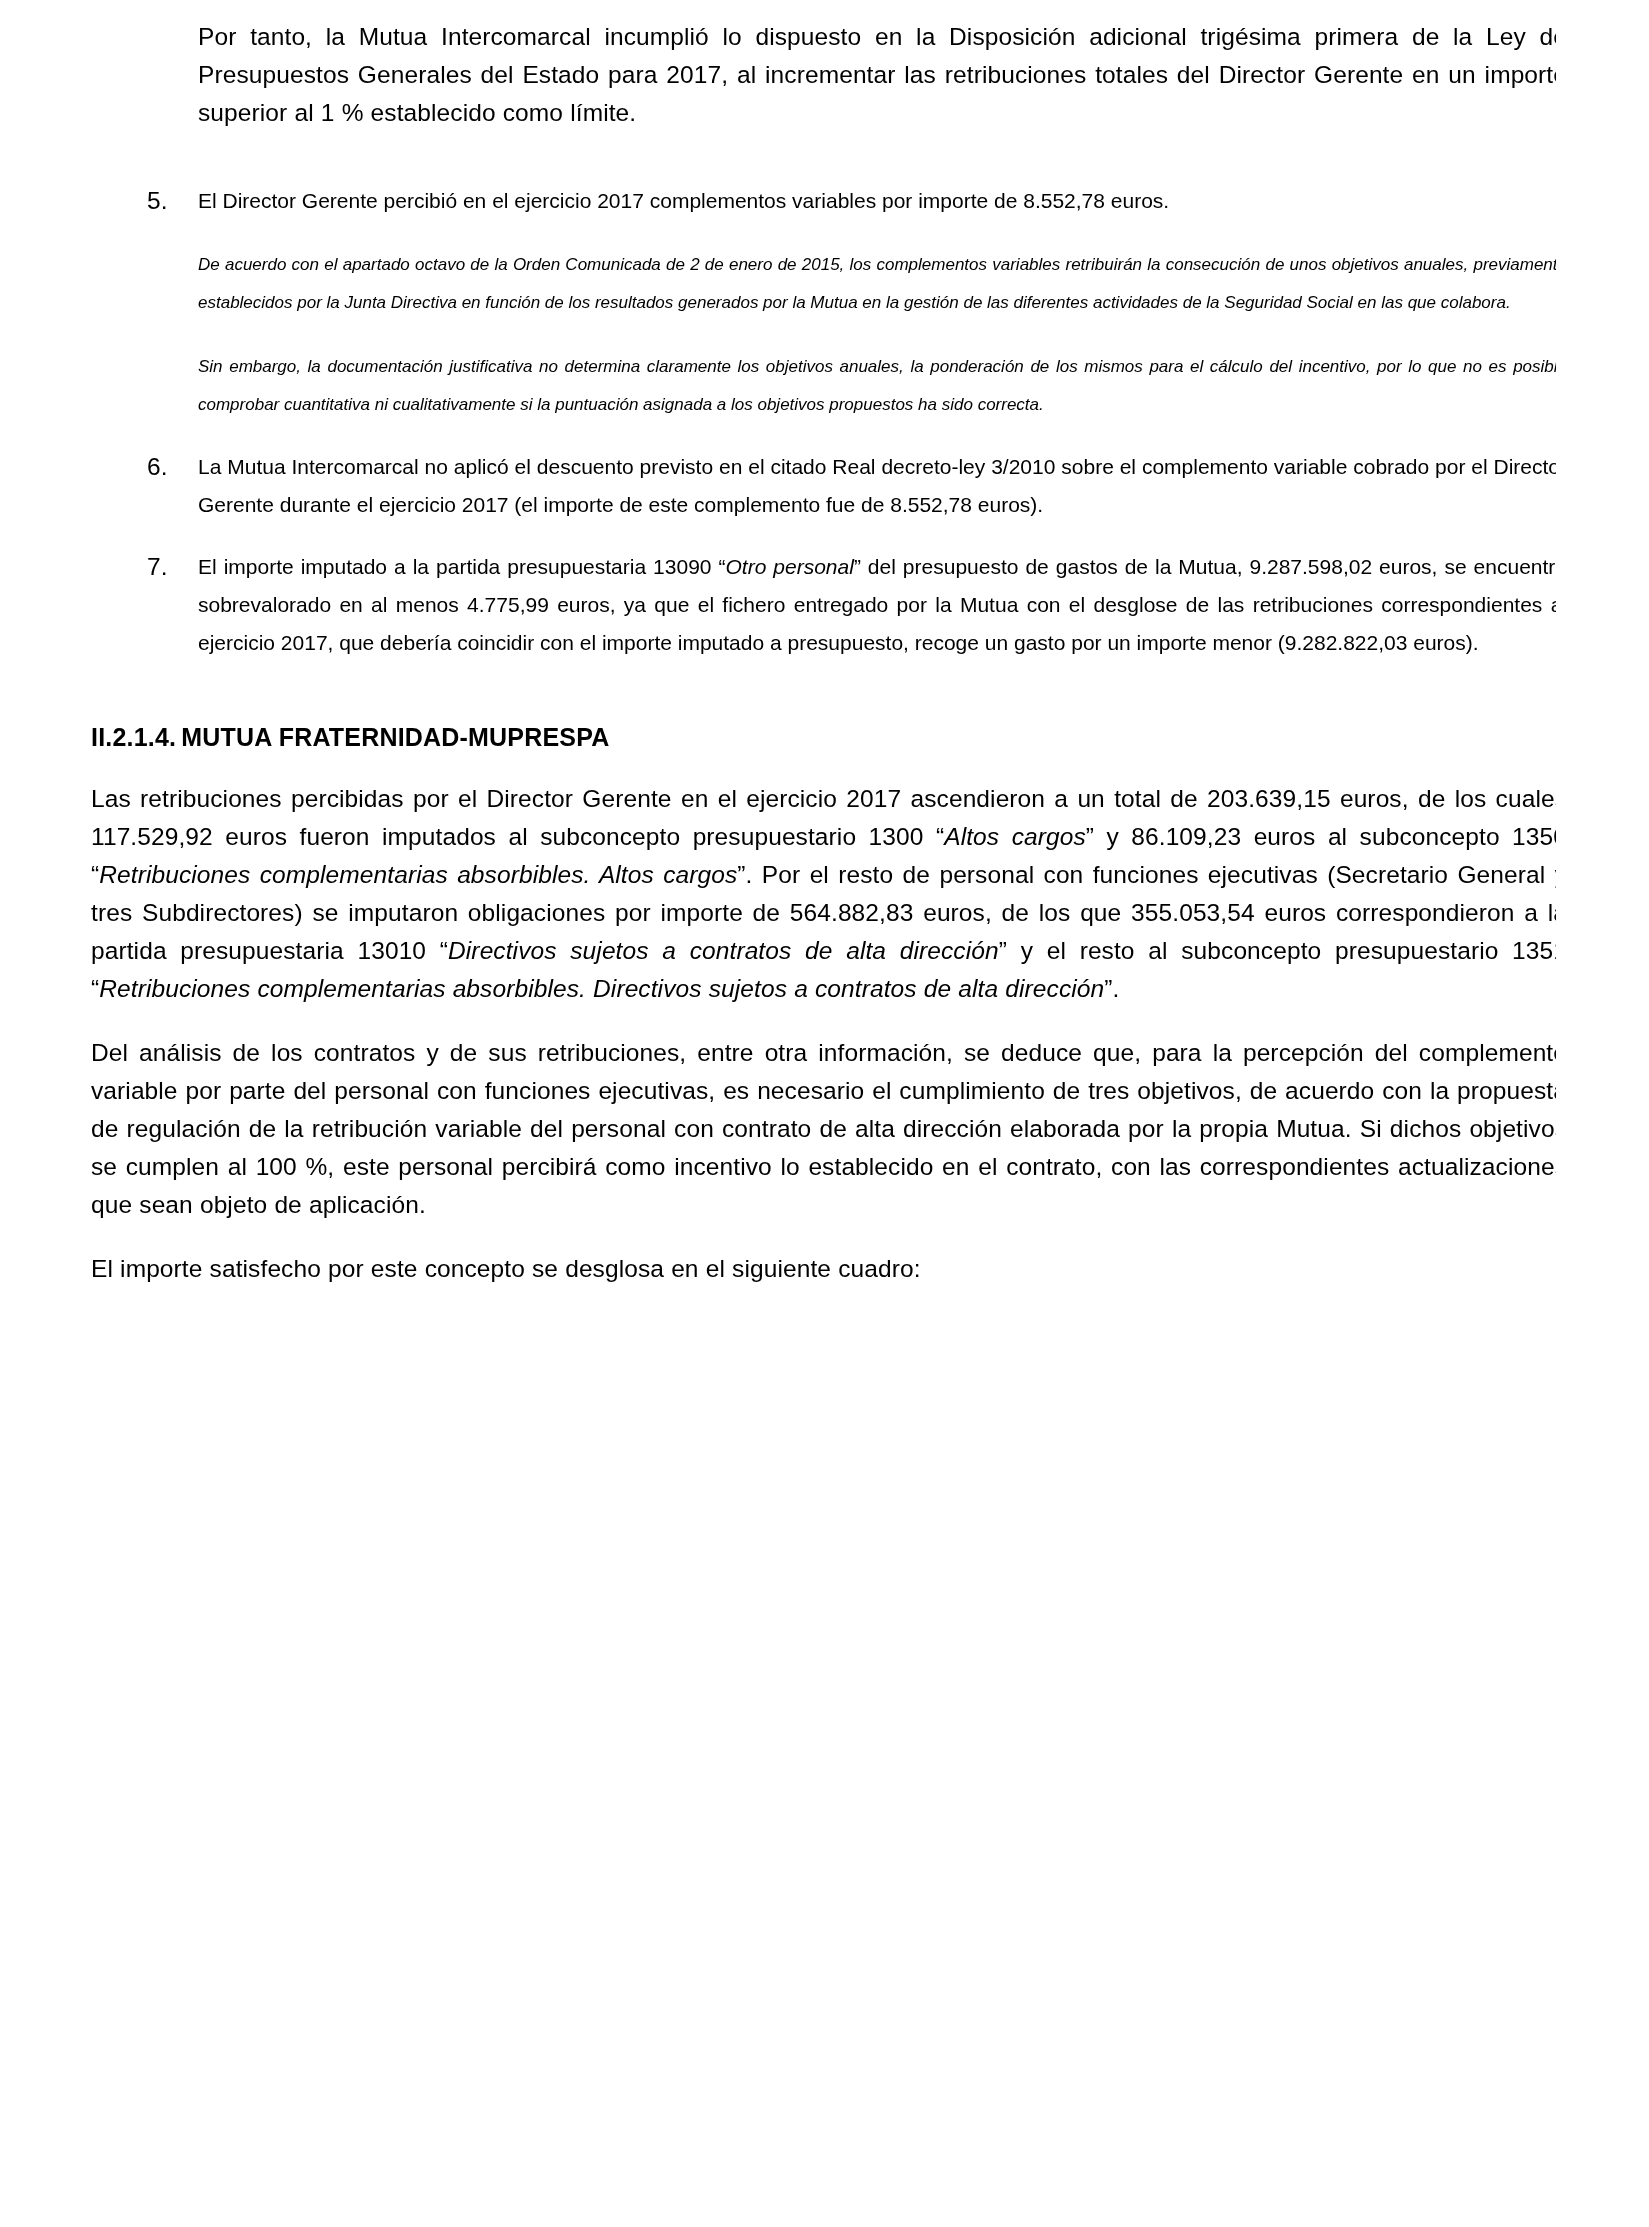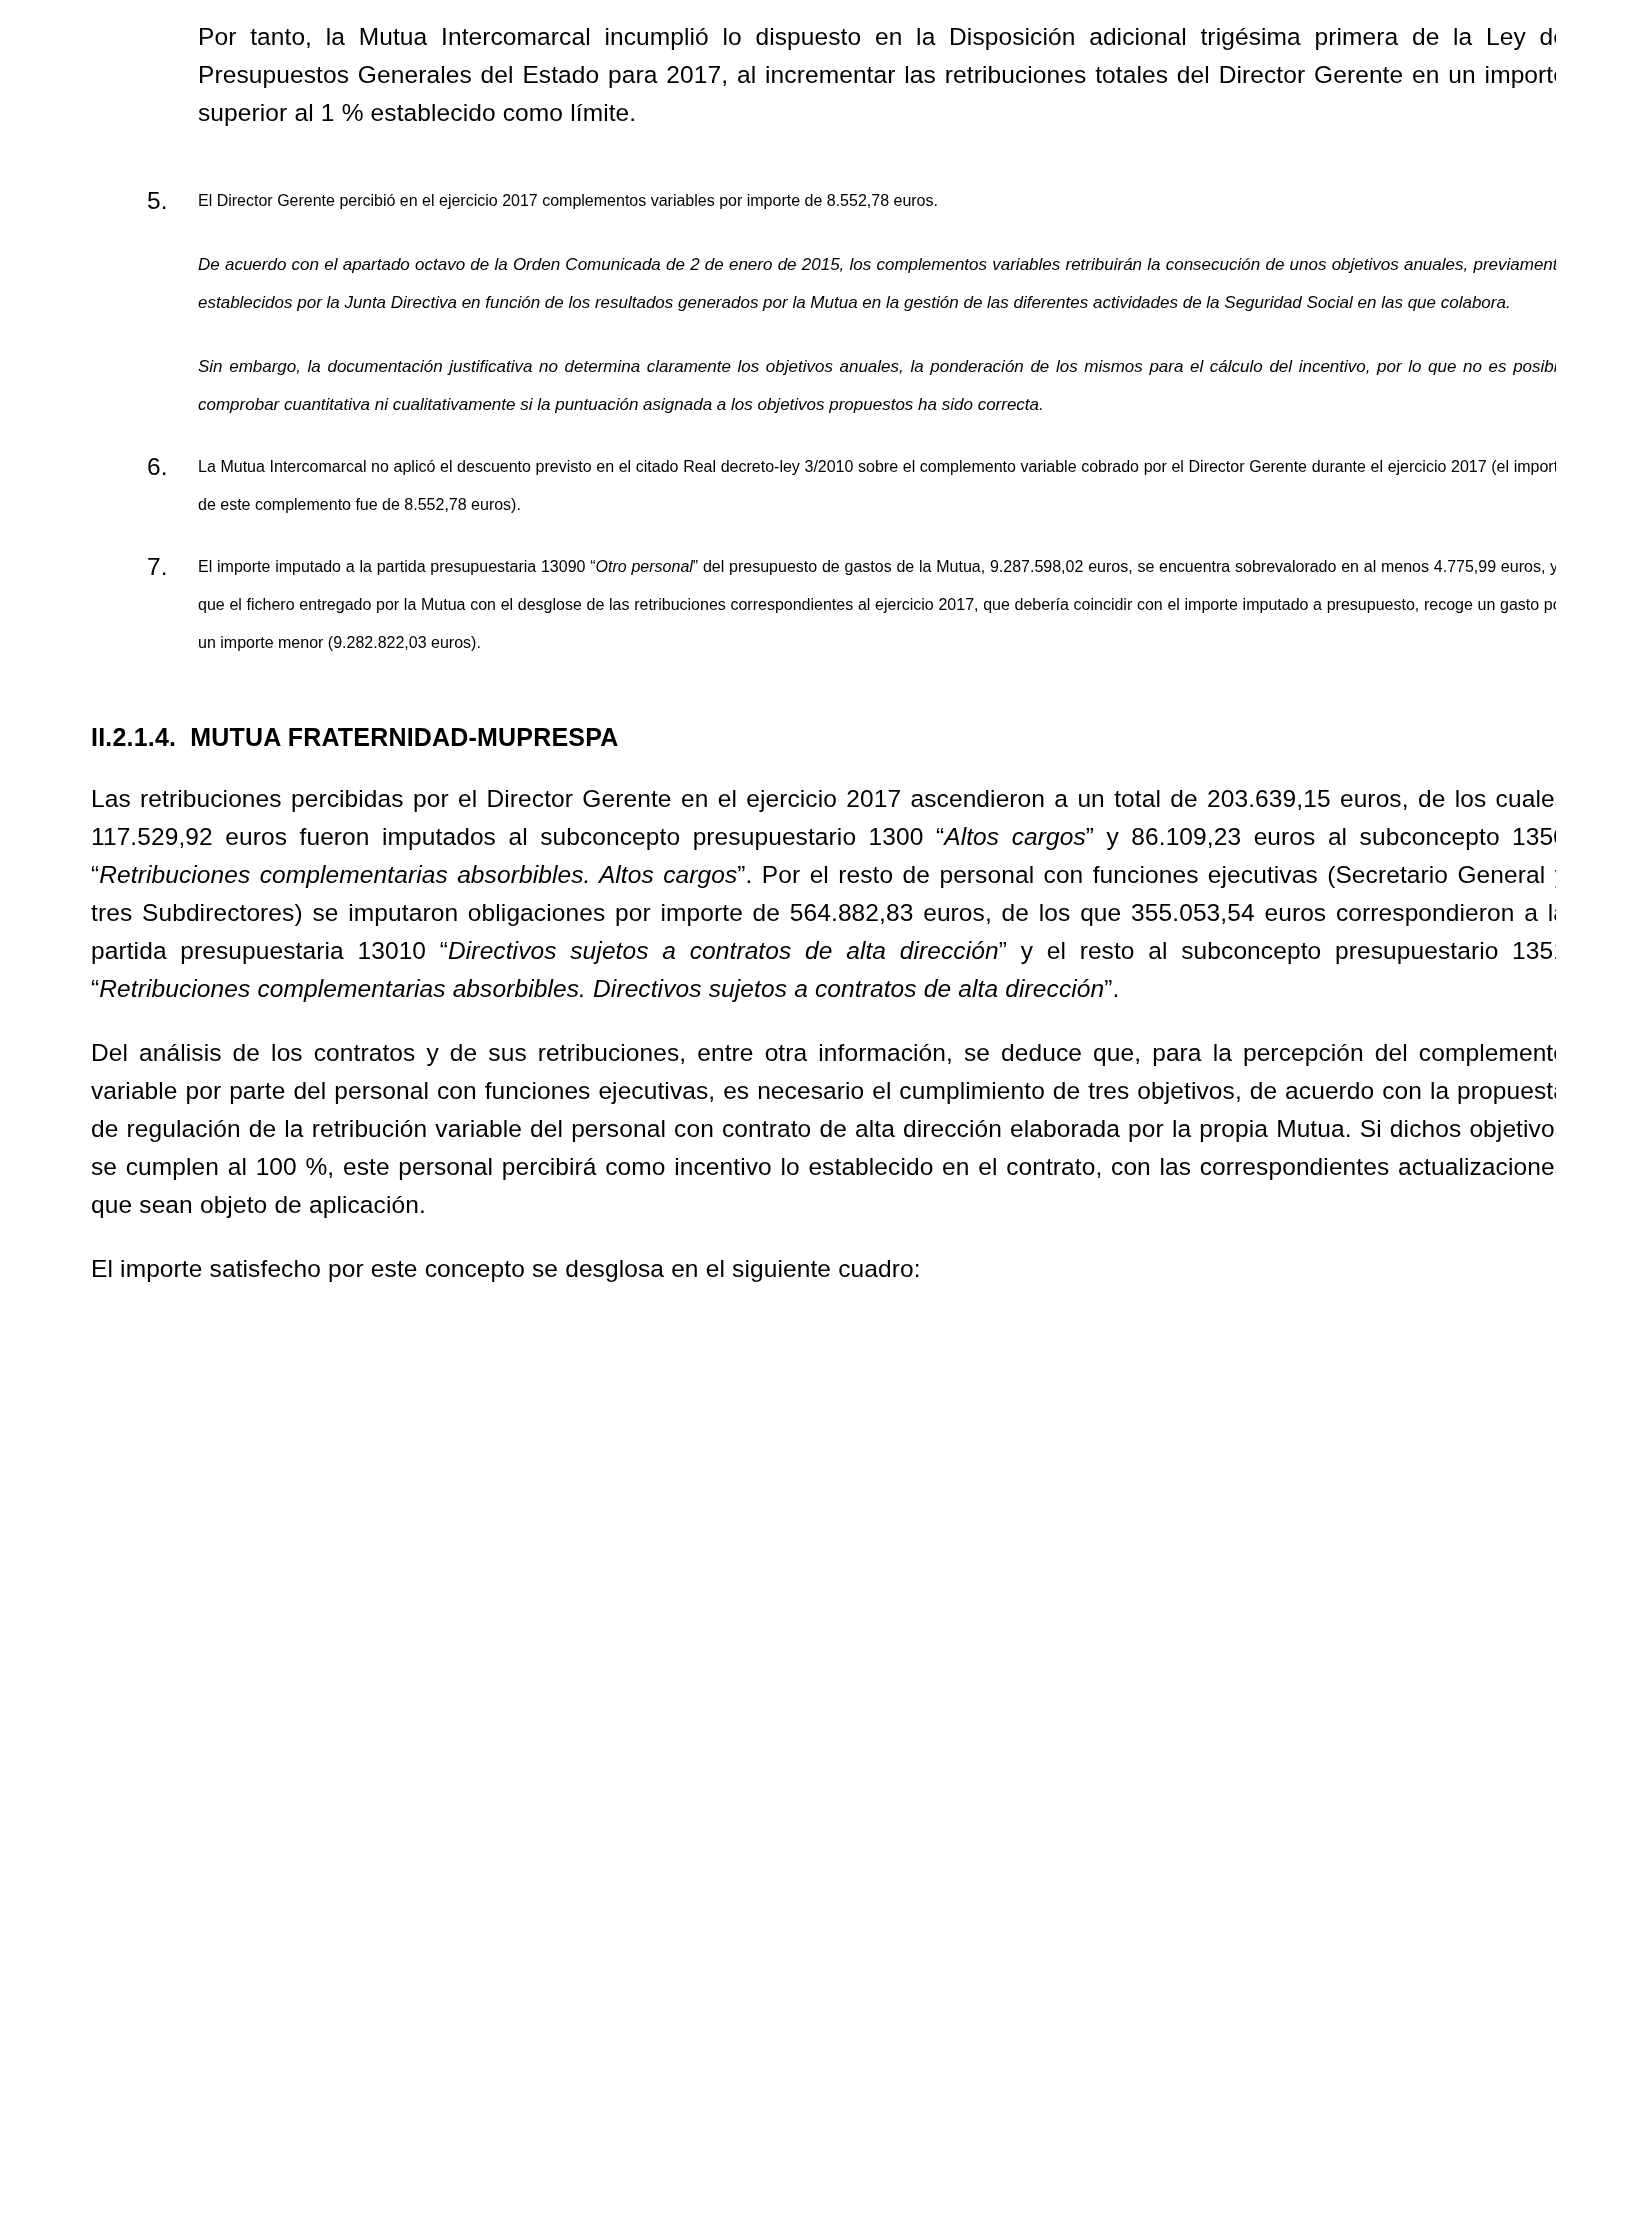--- a/index.html
+++ b/index.html
@@ -65,21 +65,21 @@
   .numlist .li .marker {
     position: absolute;
     left: 56px;
     top: 0;
     width: 42px;
     text-align: left;
     font-size: 24.5px;
     line-height: 38px;
   }
   .numlist .li .li-body {
-    font-size: 16px;
+    font-size: 21px;
     line-height: 38px;
     text-align: justify;
     text-justify: inter-word;
   }
   .numlist .li .li-sub {
     font-size: 17px;
     line-height: 38px;
     text-align: justify;
     text-justify: inter-word;
     margin-top: 26px;
@@ -88,21 +88,21 @@
 
   
   .heading {
     font-size: 25px;
     line-height: 38px;
     margin: 0;
     letter-spacing: 0.2px;
     white-space: nowrap;
   }
   .heading .h-num {
-    margin-right: 14px;
+    margin-right: 5px;
   }
 
   em, .it {
     font-style: italic;
     margin-top: 16px;
   }
 </style>
 </head>
 <body>
 

